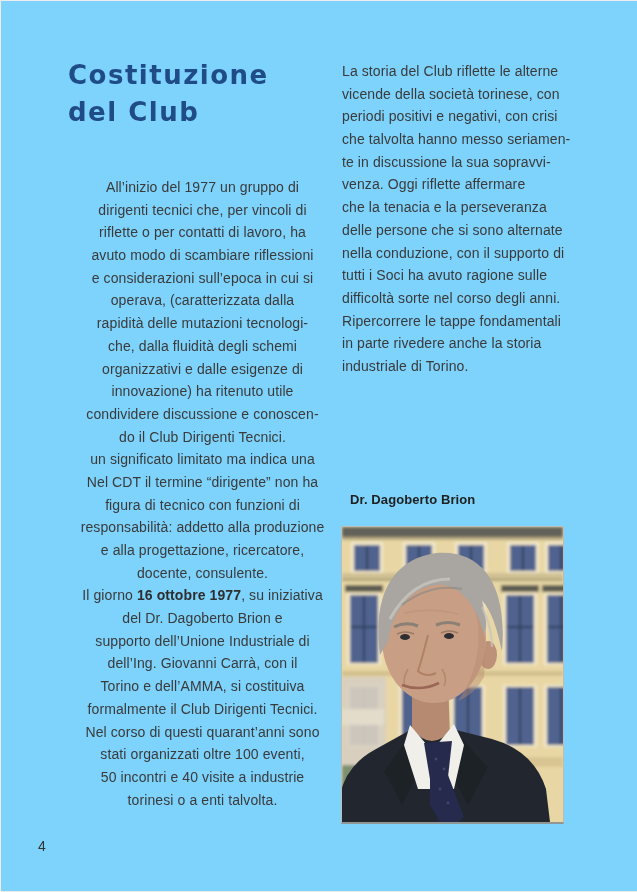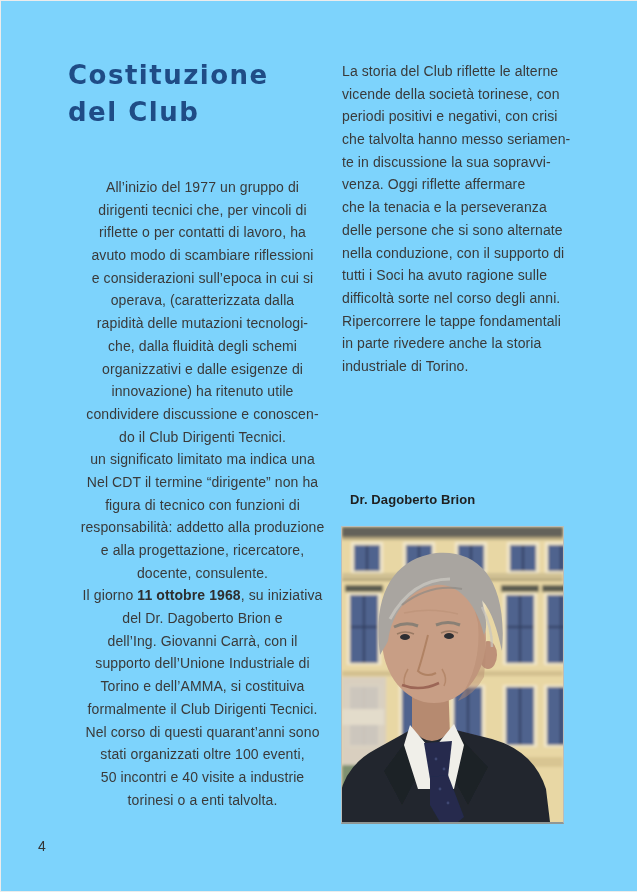--- a/index.html
+++ b/index.html
@@ -75,24 +75,24 @@
       <div class="tl">organizzativi e dalle esigenze di</div>
       <div class="tl">innovazione) ha ritenuto utile</div>
       <div class="tl">condividere discussione e conoscen-</div>
       <div class="tl">do il Club Dirigenti Tecnici.</div>
       <div class="tl">un significato limitato ma indica una</div>
       <div class="tl">Nel CDT il termine “dirigente” non ha</div>
       <div class="tl">figura di tecnico con funzioni di</div>
       <div class="tl">responsabilità: addetto alla produzione</div>
       <div class="tl">e alla progettazione, ricercatore,</div>
       <div class="tl">docente, consulente.</div>
-      <div class="tl">Il giorno <strong>11 ottobre 1968</strong>, su iniziativa</div>
+      <div class="tl">Il giorno <strong>16 ottobre 1977</strong>, su iniziativa</div>
       <div class="tl">del Dr. Dagoberto Brion e</div>
+      <div class="tl">supporto dell’Unione Industriale di</div>
       <div class="tl">dell’Ing. Giovanni Carrà, con il</div>
-      <div class="tl">supporto dell’Unione Industriale di</div>
       <div class="tl">Torino e dell’AMMA, si costituiva</div>
       <div class="tl">formalmente il Club Dirigenti Tecnici.</div>
       <div class="tl">Nel corso di questi quarant’anni sono</div>
       <div class="tl">stati organizzati oltre 100 eventi,</div>
       <div class="tl">50 incontri e 40 visite a industrie</div>
       <div class="tl">torinesi o a enti talvolta.</div>
     </div>
 
   <div class="col right-col">
       <div class="tl">La storia del Club riflette le alterne</div>

